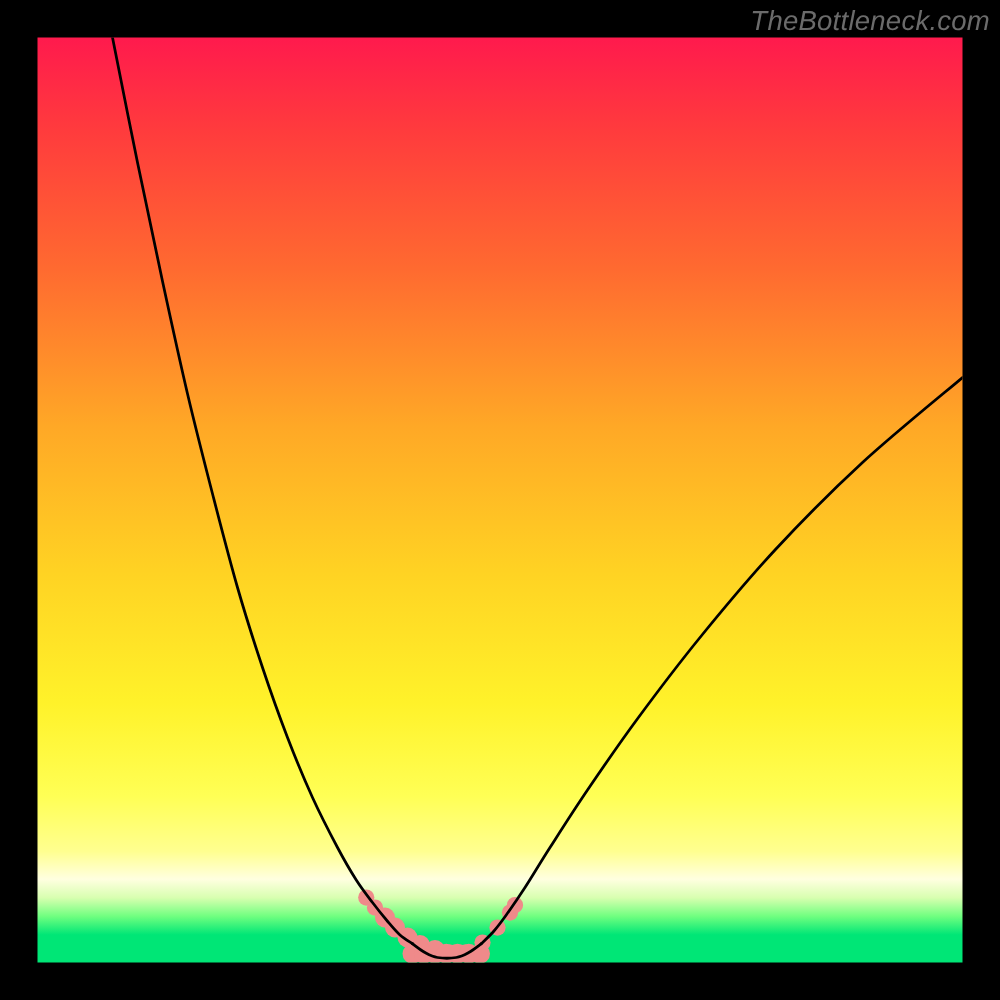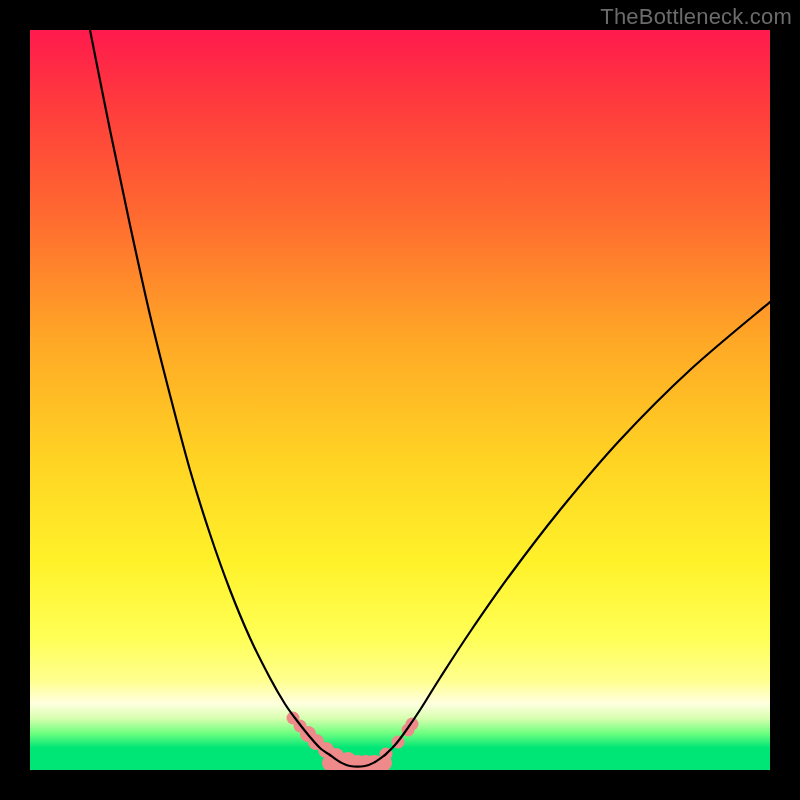--- a/index.html
+++ b/index.html
@@ -11,20 +11,21 @@
     background: #000;
     font-family: Arial, Helvetica, sans-serif;
   }
   .frame {
     position: absolute;
     left: 0;
     top: 0;
     width: 800px;
     height: 772px;
     background: #000;
+    font-style: italic;
   }
   .plot {
     position: absolute;
     left: 30px;
     top: 30px;
     width: 740px;
     height: 740px;
     background: linear-gradient(to bottom,
       #ff1a4d 0%,
       #ff3b3d 10%,

